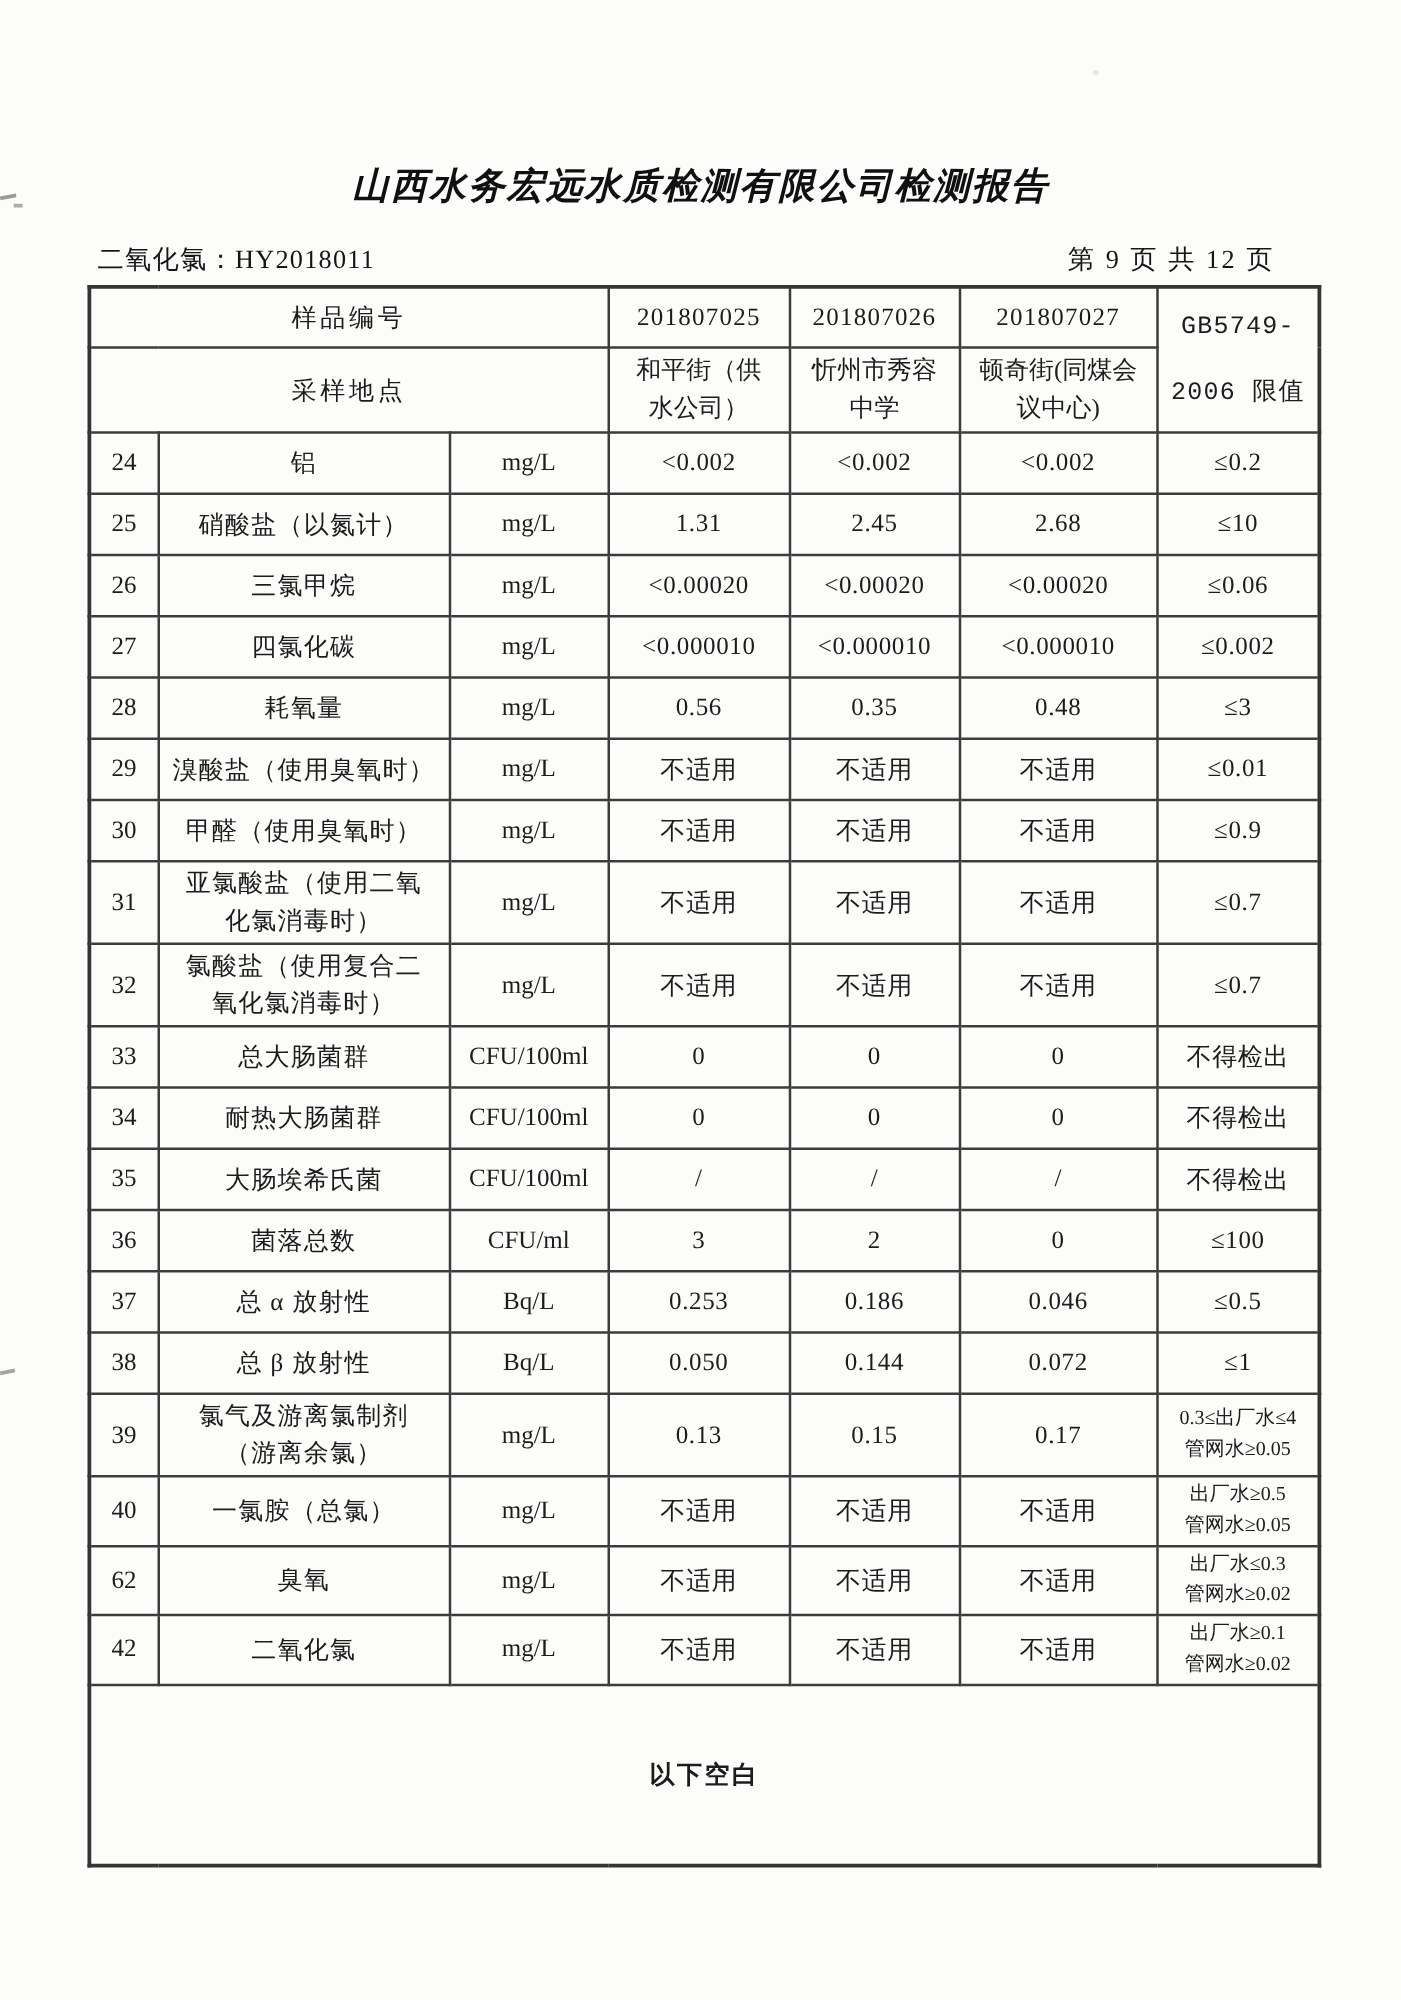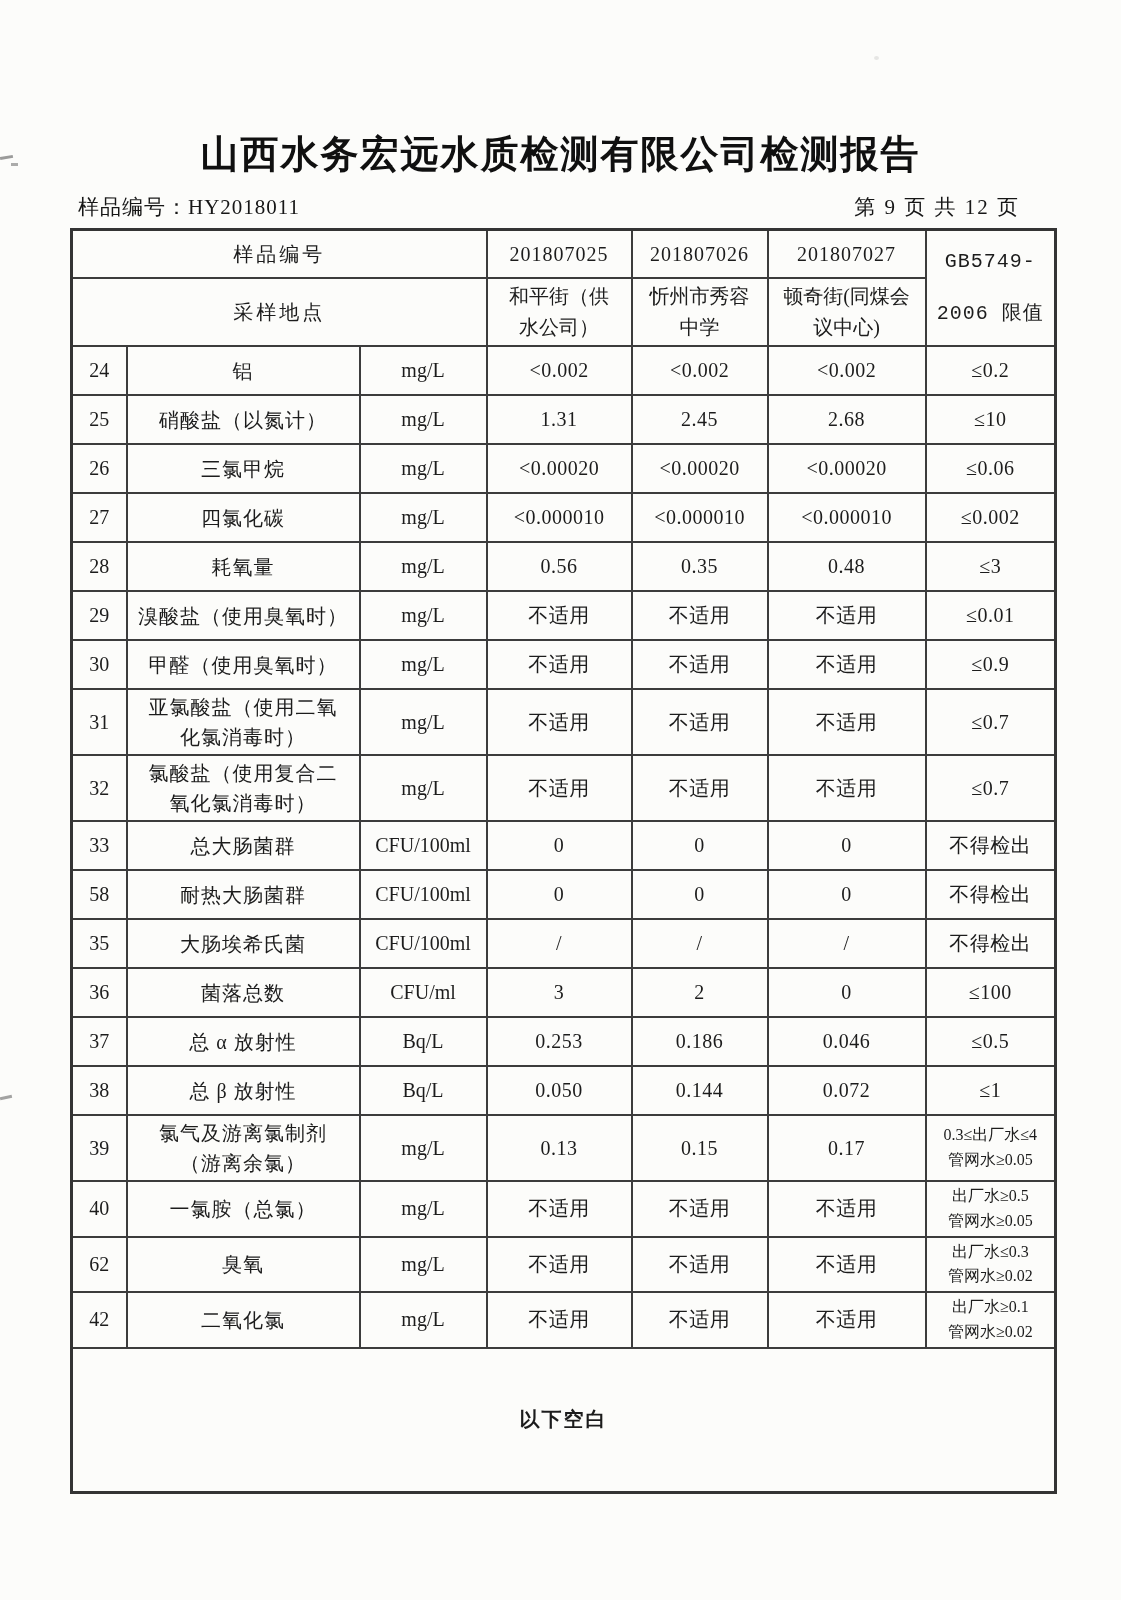--- a/index.html
+++ b/index.html
@@ -8,21 +8,21 @@
     background:#fcfcfa;
     font-family:"Liberation Serif","DejaVu Serif",serif;
     color:#1d1d1d;
     position:relative;
     overflow:hidden;
   }
   .page-title {
     position:absolute; top:129px; left:0; width:1121px;
     margin:0; text-align:center;
     font-family:"Liberation Sans","DejaVu Sans",sans-serif;
-    font-weight:700; font-size:38px; letter-spacing:2px; color:#101010;
+    font-weight:700; font-size:29px; letter-spacing:2px; color:#101010;font-style:italic;
   }
   .meta {
     position:absolute; top:193px; left:70px; width:984px;
     display:flex; justify-content:space-between; align-items:baseline;
     font-size:21px; color:#161616;
   }
   .meta .meta-left { padding-left:8px; letter-spacing:1px; }
   .meta .meta-right { padding-right:34px; letter-spacing:2px; }
 
   table.rpt {
@@ -58,21 +58,21 @@
   .a2 { left:11px; top:163px; width:7px;  height:3px; opacity:.45; }
   .a3 { left:0;  top:1096px; width:12px; height:3px; opacity:.5;  transform:rotate(-12deg); }
   .a4 { left:874px; top:56px; width:5px; height:4px; opacity:.12; border-radius:50%; }
 </style>
 </head>
 <body>
 
 <h1 class="page-title">山西水务宏远水质检测有限公司检测报告</h1>
 
 <div class="meta">
-  <span class="meta-left">样品编号：HY2018011</span>
+  <span class="meta-left">二氧化氯：HY2018011</span>
   <span class="meta-right">第 9 页 共 12 页</span>
 </div>
 
 <table class="rpt">
   <colgroup>
     <col style="width:55px">
       <col style="width:233px">
       <col style="width:127px">
     <col style="width:145px">
       <col style="width:136px">
@@ -187,21 +187,21 @@
       <tr>
         <td class="c-num">33</td>
         <td class="c-param">总大肠菌群</td>
         <td class="c-unit">CFU/100ml</td>
         <td class="c-val">0</td>
         <td class="c-val">0</td>
         <td class="c-val">0</td>
         <td class="c-lim">不得检出</td>
       </tr>
       <tr>
-        <td class="c-num">58</td>
+        <td class="c-num">34</td>
         <td class="c-param">耐热大肠菌群</td>
         <td class="c-unit">CFU/100ml</td>
         <td class="c-val">0</td>
         <td class="c-val">0</td>
         <td class="c-val">0</td>
         <td class="c-lim">不得检出</td>
       </tr>
       <tr>
         <td class="c-num">35</td>
         <td class="c-param">大肠埃希氏菌</td>

